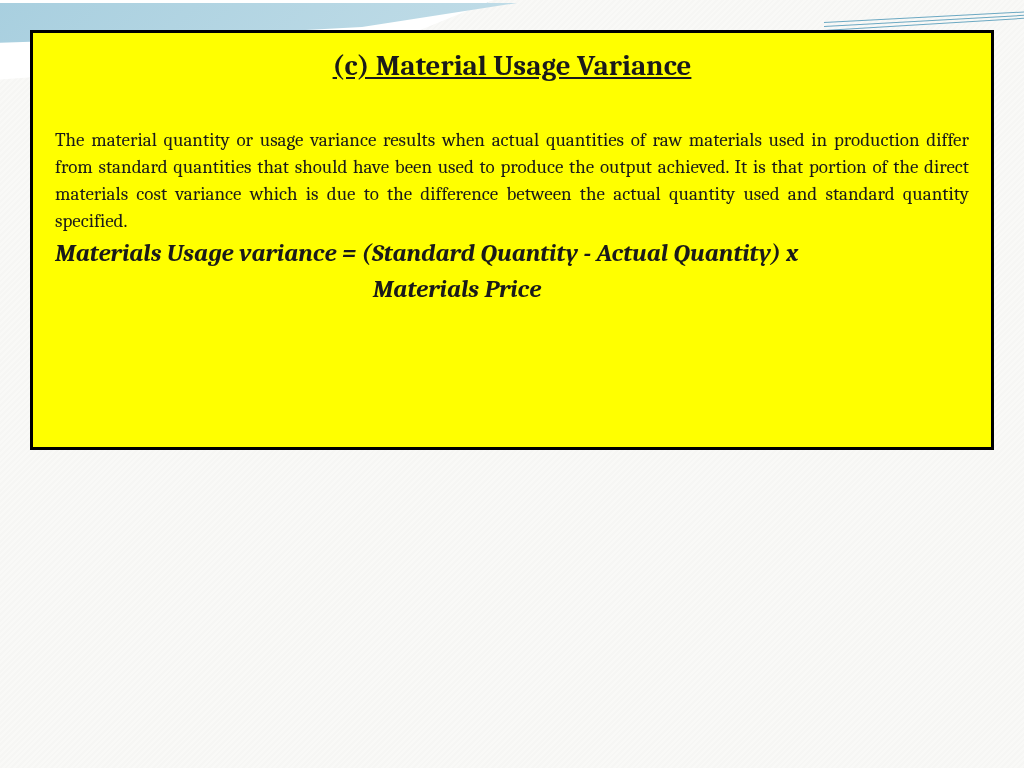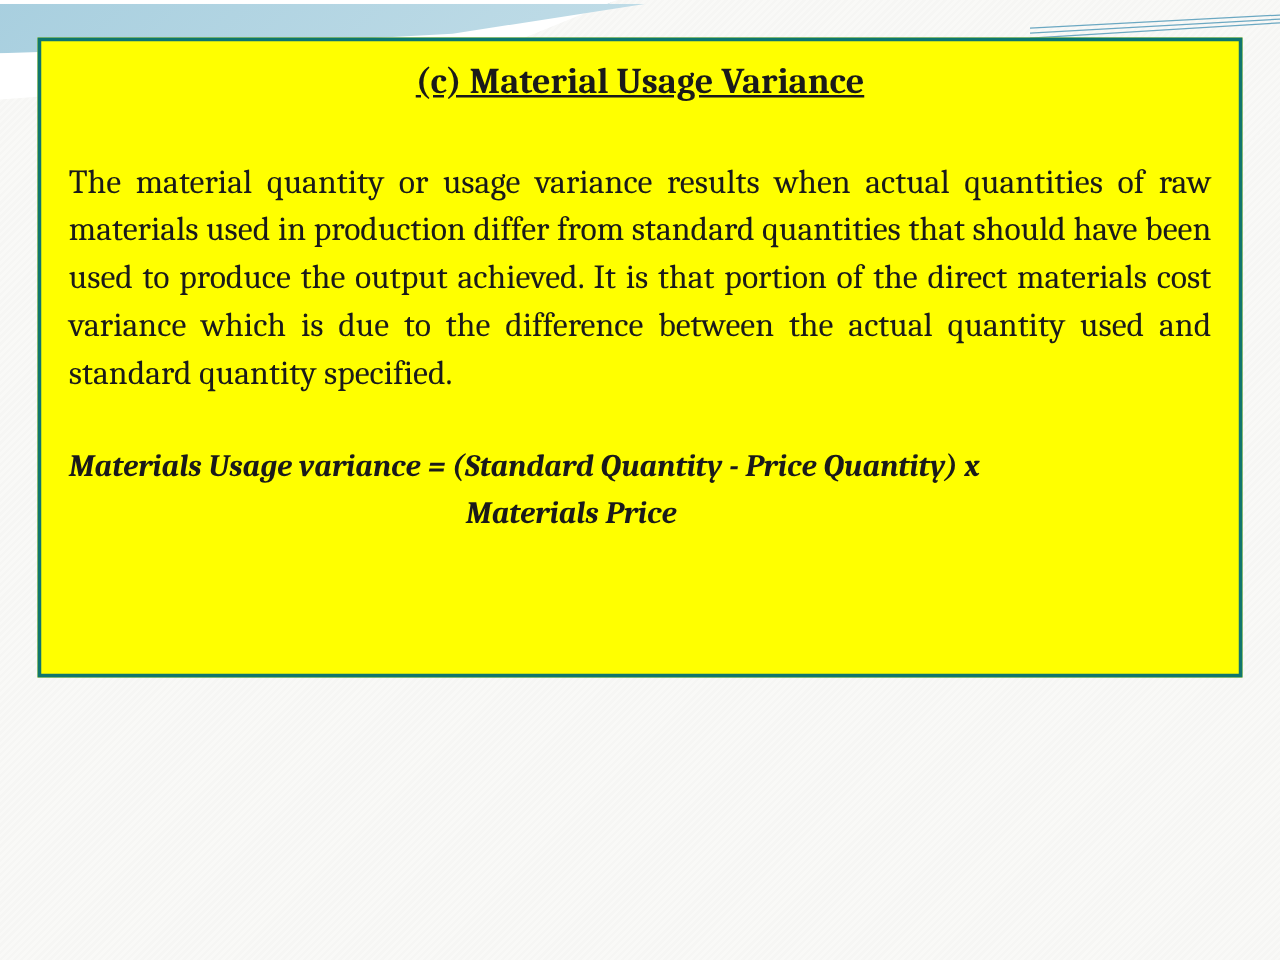--- a/index.html
+++ b/index.html
@@ -77,40 +77,39 @@
       transform-origin: left center;
     }
     .line-1 { top: 12px; transform: rotate(-3deg); }
     .line-2 { top: 16px; transform: rotate(-3.2deg); }
     .line-3 { top: 20px; transform: rotate(-3.5deg); }
     .content-box {
       position: absolute;
       top: 30px;
       left: 30px;
       width: 964px;
-      height: 512px;
+      height: 420px;
       background: #ffff00;
-      border: 3px solid #0f766e;
+      border: 3px solid #000000;
       padding: 14px 22px 18px 22px;
       z-index: 10;
       color: #1a1a1a;
     }
     .heading {
       font-size: 29px;
       font-weight: bold;
       text-align: center;
       text-decoration: underline;
       margin-bottom: 42px;
       line-height: 1.3;
     }
     .body-text {
-      font-size: 27px;
+      font-size: 19px;
       text-align: justify;
       line-height: 1.42;
-      margin-bottom: 38px;
     }
     .formula {
       font-size: 25px;
       font-style: italic;
       font-weight: bold;
       line-height: 1.45;
     }
     .formula-line-2 {
       text-align: center;
       padding-right: 110px;
@@ -130,16 +129,16 @@
 <div class="swoosh-lines">
   <div class="thin-line line-1"></div>
   <div class="thin-line line-2"></div>
   <div class="thin-line line-3"></div>
 </div>
 
 <div class="content-box">
   <div class="heading">(c) Material Usage Variance</div>
   <div class="body-text">The material quantity or usage variance results when actual quantities of raw materials used in production differ from standard quantities that should have been used to produce the output achieved. It is that portion of the direct materials cost variance which is due to the difference between the actual quantity used and standard quantity specified.</div>
   <div class="formula">
-    <div>Materials Usage variance = (Standard Quantity - Price Quantity) x</div>
+    <div>Materials Usage variance = (Standard Quantity - Actual Quantity) x</div>
     <div class="formula-line-2">Materials Price</div>
   </div>
 </div>
 
 </body></html>

